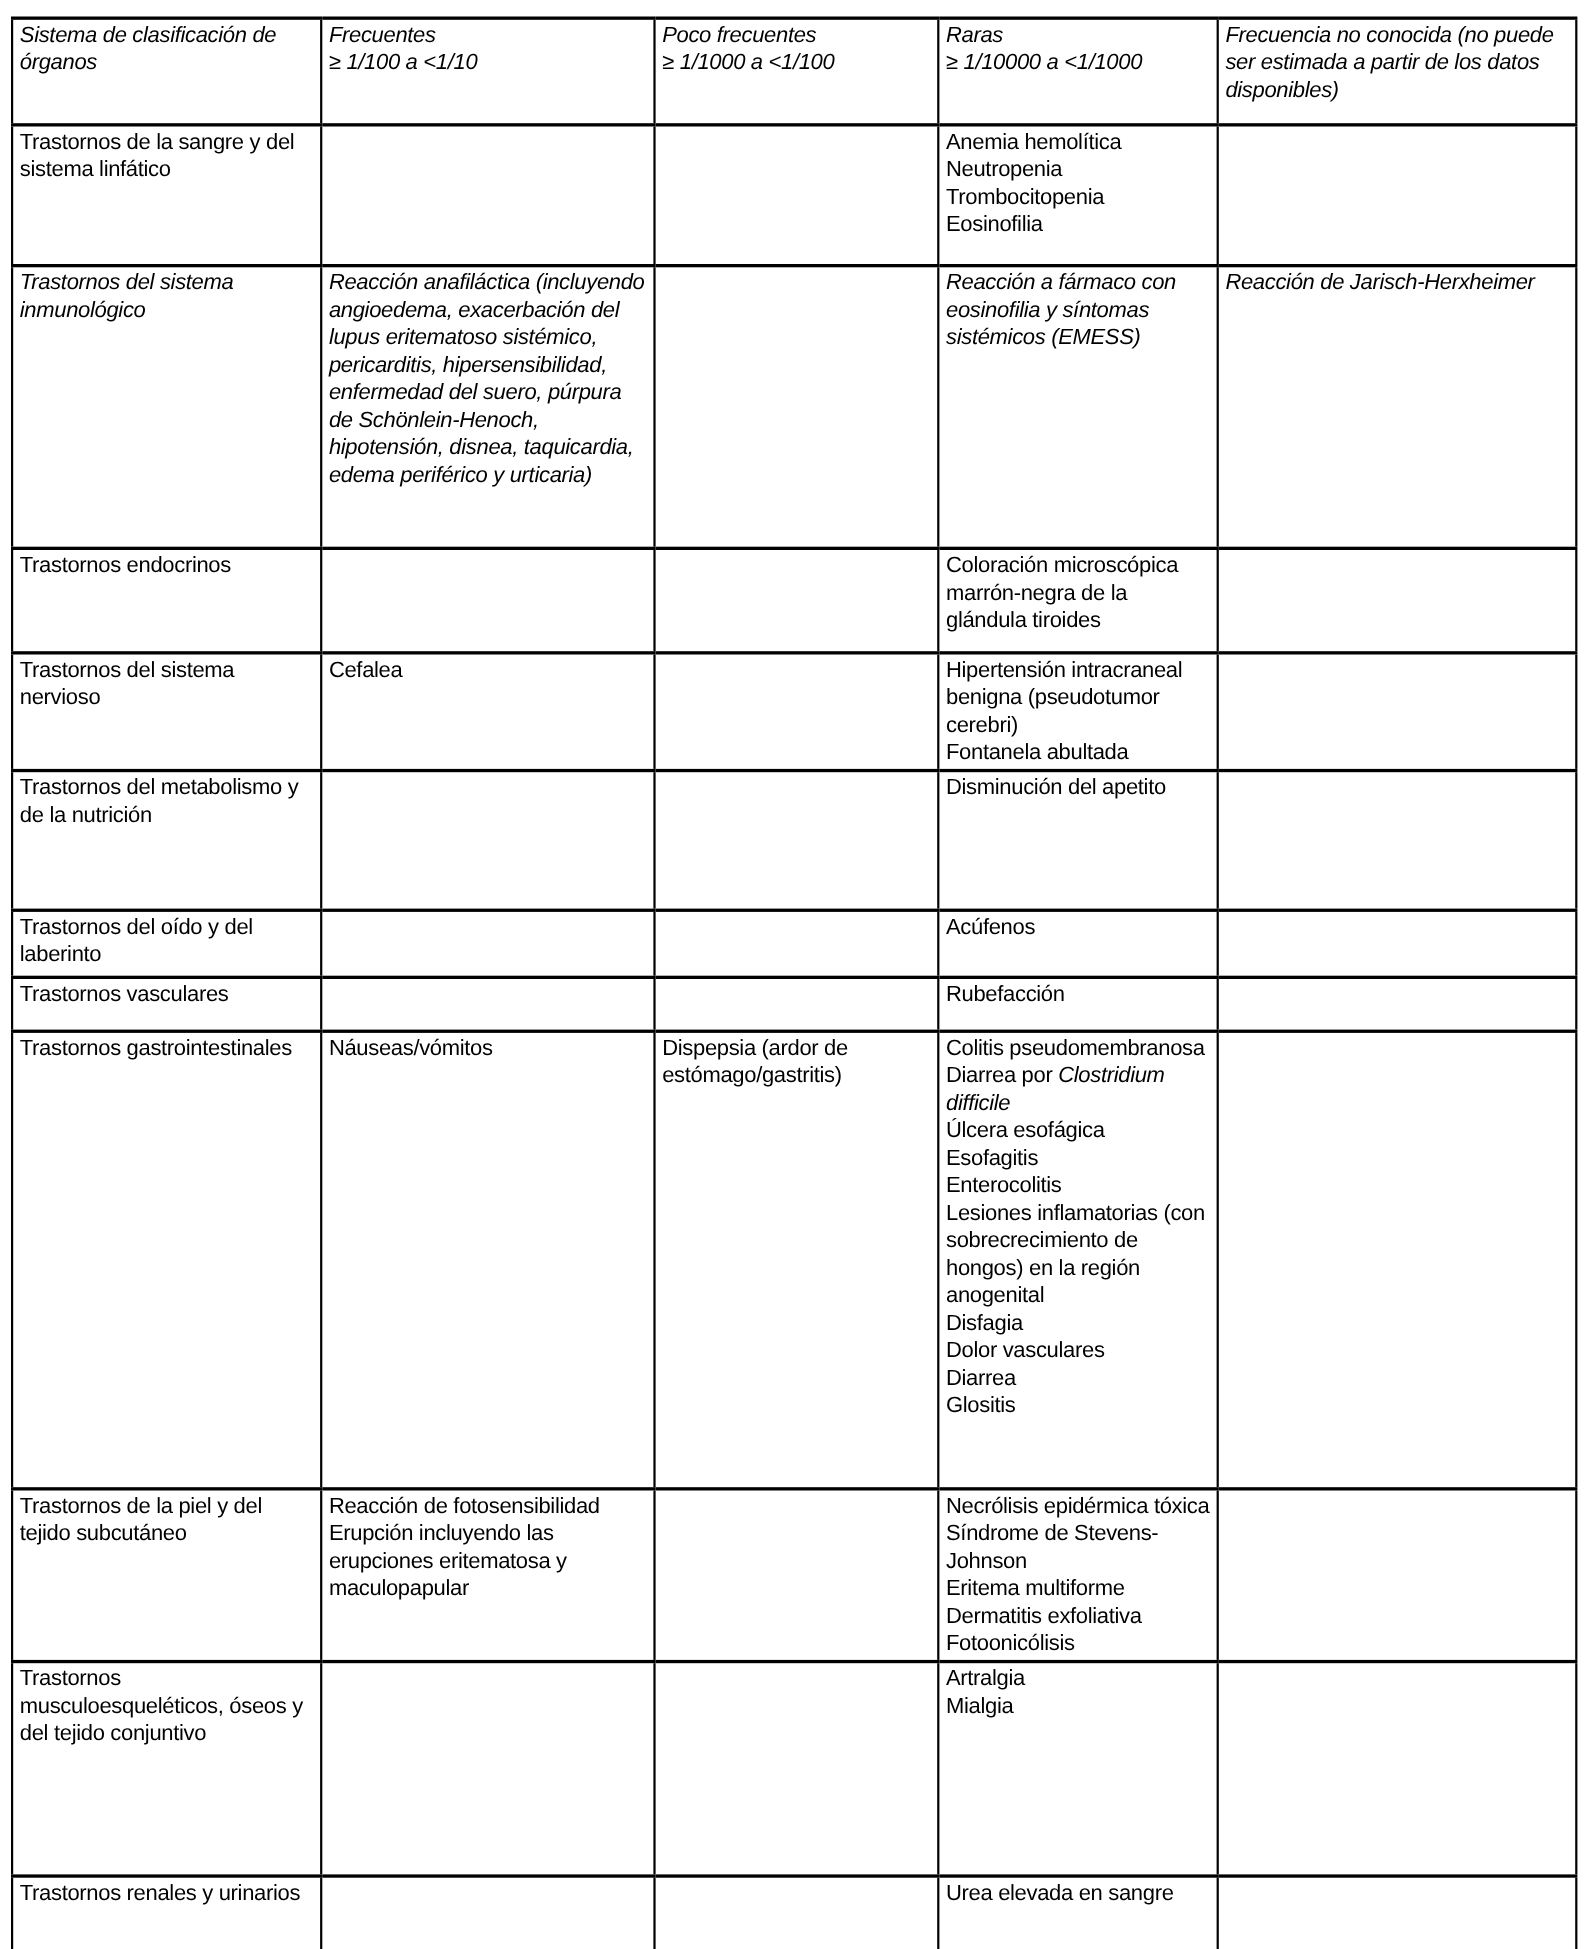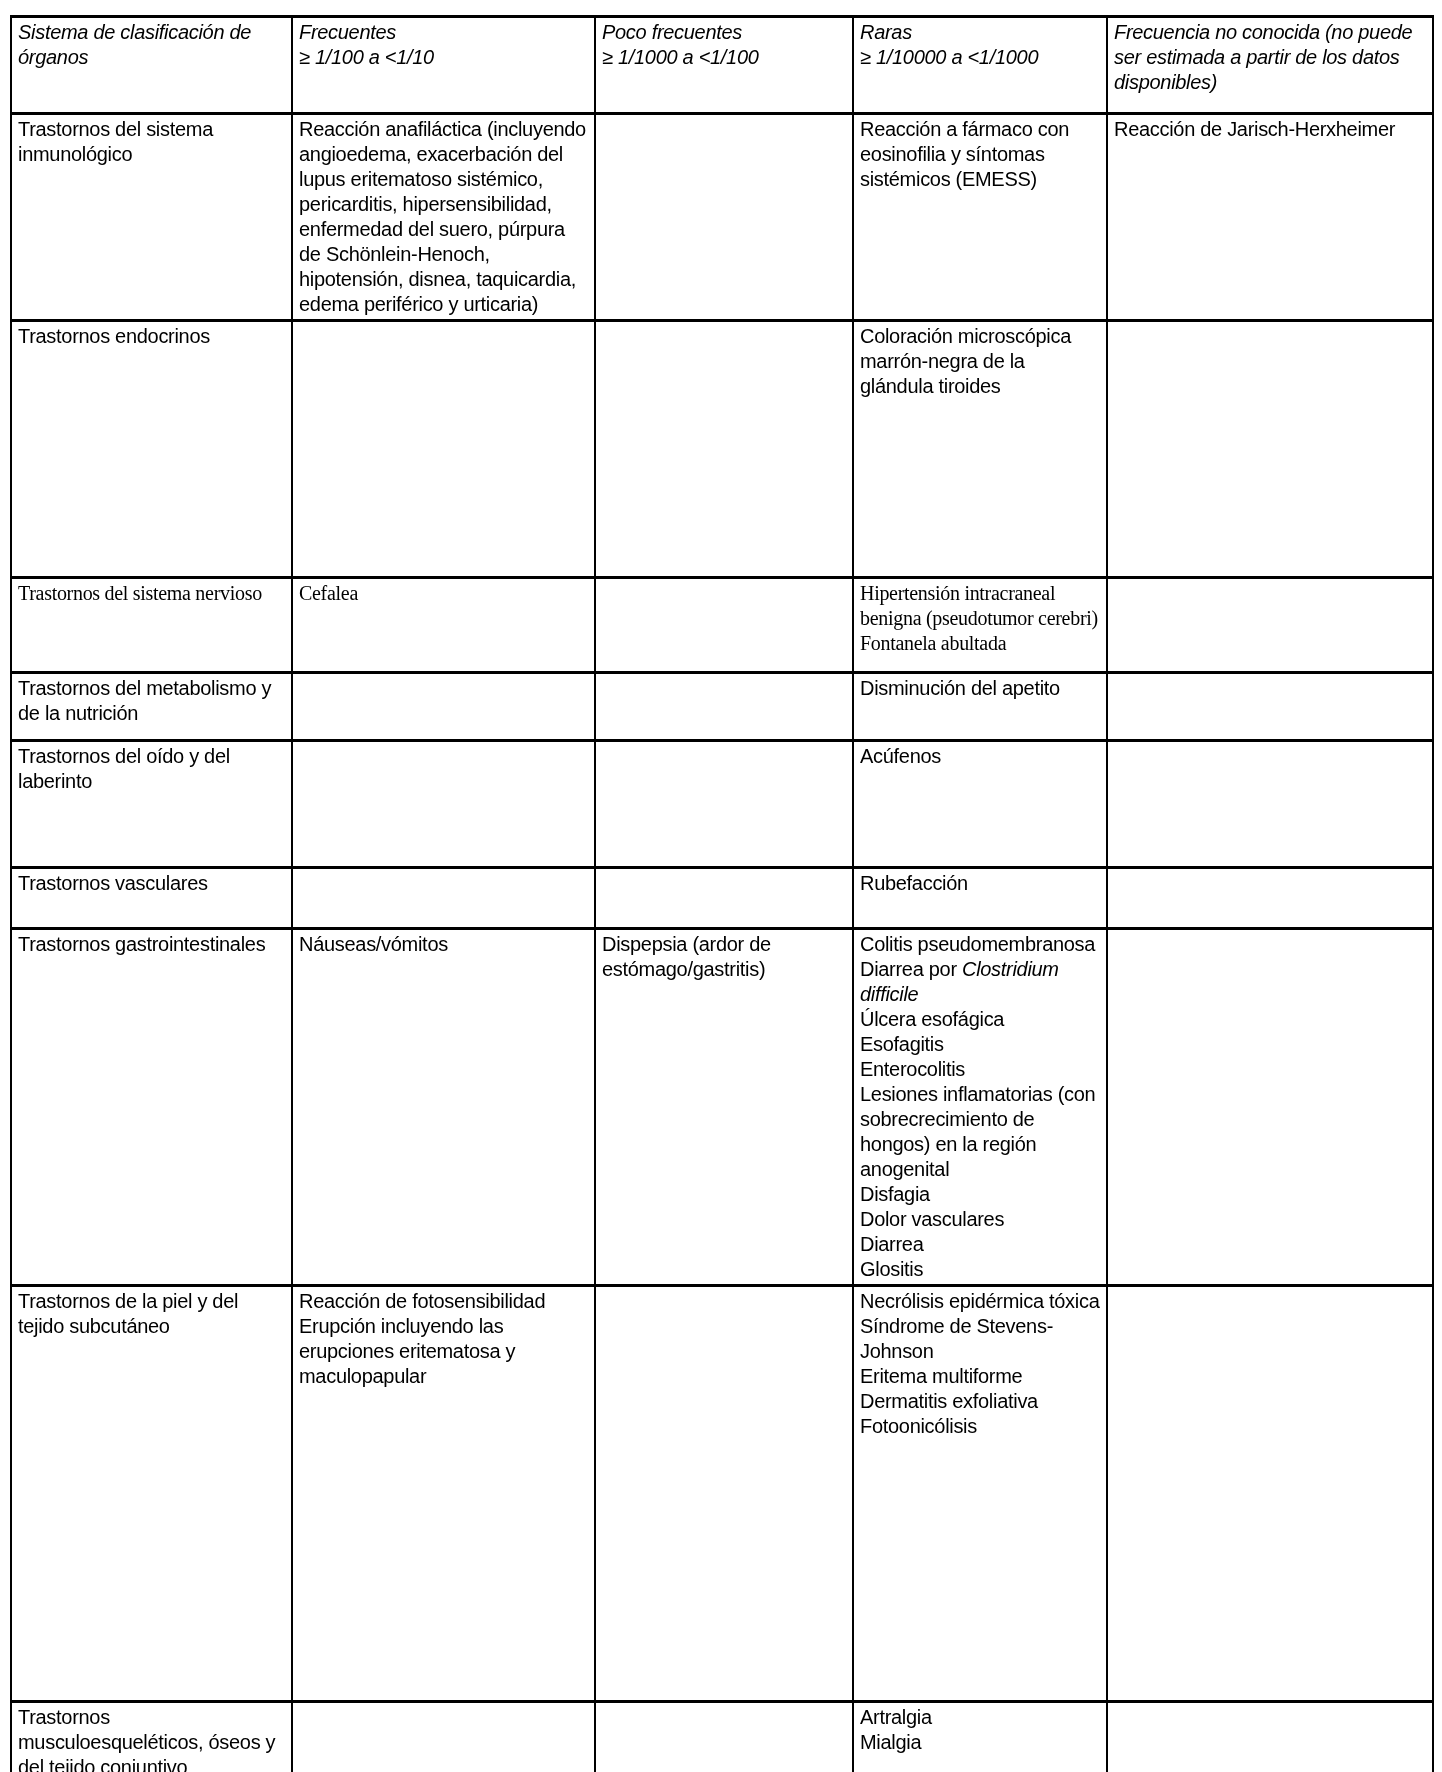--- a/index.html
+++ b/index.html
@@ -34,22 +34,22 @@
     font-weight: normal;
     overflow: hidden;
   }
   table.adr thead th {
     font-style: italic;
   }
   .cell-line { display: block; }
   
   thead tr            { height: 97px;  }
   tbody tr:nth-child(1)  { height: 128px; }
-  tbody tr:nth-child(2)  { height: 257px; }
-  tbody tr:nth-child(3)  { height: 95px; font-family: Liberation Serif, serif;  }
+  tbody tr:nth-child(2)  { height: 257px; font-style: italic; }
+  tbody tr:nth-child(3)  { height: 95px;  }
   tbody tr:nth-child(4)  { height: 68px;  }
   tbody tr:nth-child(5)  { height: 127px; }
   tbody tr:nth-child(6)  { height: 61px; padding-left: 44px;  }
   tbody tr:nth-child(7)  { height: 49px; margin-top: 20px;  }
   tbody tr:nth-child(8)  { height: 416px; }
   tbody tr:nth-child(9)  { height: 104px; }
   tbody tr:nth-child(10) { height: 195px; }
   tbody tr:nth-child(11) { height: 93px;  }
   tbody tr:nth-child(12) { height: 47px;  }
   col.c1 { width: 281px; }
@@ -88,20 +88,34 @@
             <span class="cell-line">≥ 1/10000 a &lt;1/1000</span>
           </th>
           <th>
             <span class="cell-line">Frecuencia no conocida (no puede ser estimada a partir de los datos disponibles)</span>
           </th>
         </tr>
     </thead>
     <tbody>
         <tr>
           <td>
+            <span class="cell-line">Trastornos de la sangre y del sistema linfático</span>
+          </td>
+          <td></td>
+          <td></td>
+          <td>
+            <span class="cell-line">Anemia hemolítica</span>
+            <span class="cell-line">Neutropenia</span>
+            <span class="cell-line">Trombocitopenia</span>
+            <span class="cell-line">Eosinofilia</span>
+          </td>
+          <td></td>
+        </tr>
+        <tr>
+          <td>
             <span class="cell-line">Trastornos del sistema inmunológico</span>
           </td>
           <td>
             <span class="cell-line">Reacción anafiláctica (incluyendo angioedema, exacerbación del lupus eritematoso sistémico, pericarditis, hipersensibilidad, enfermedad del suero, púrpura de Schönlein-Henoch, hipotensión, disnea, taquicardia, edema periférico y urticaria)</span>
           </td>
           <td></td>
           <td>
             <span class="cell-line">Reacción a fármaco con eosinofilia y síntomas sistémicos (EMESS)</span>
           </td>
           <td>

